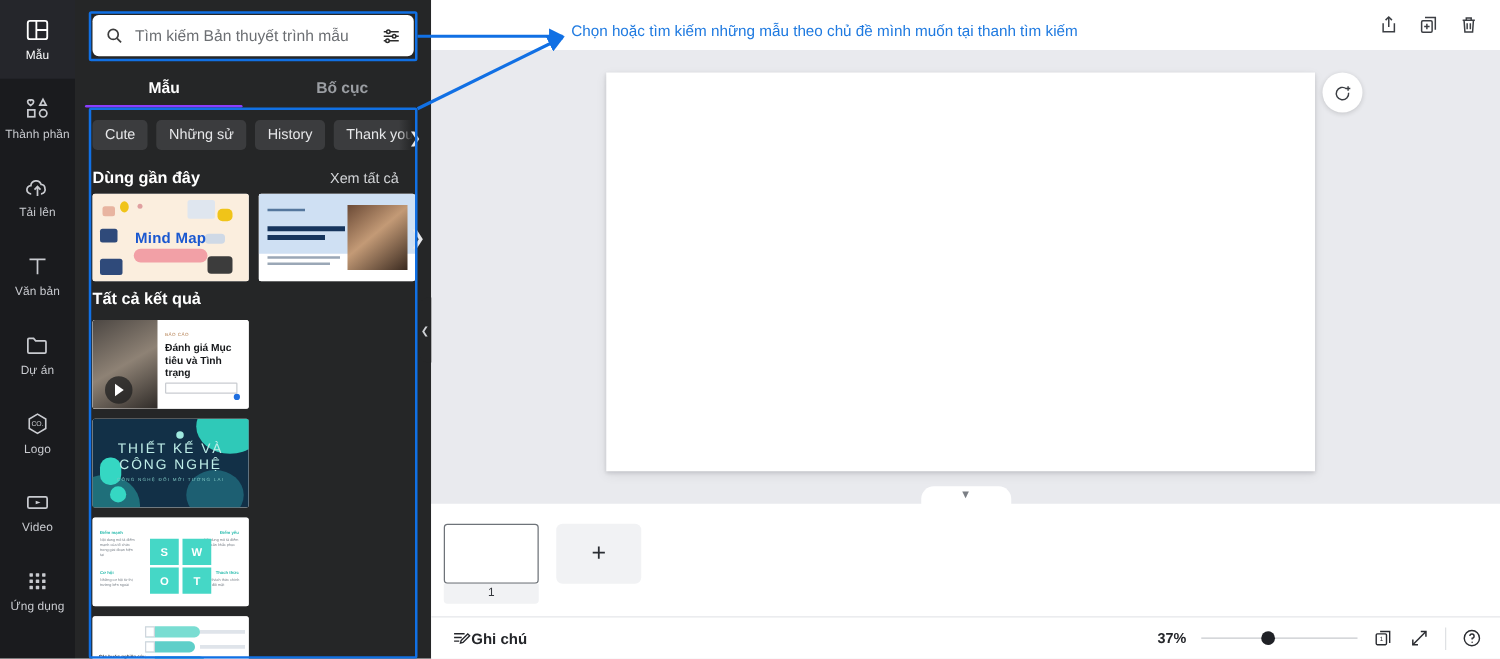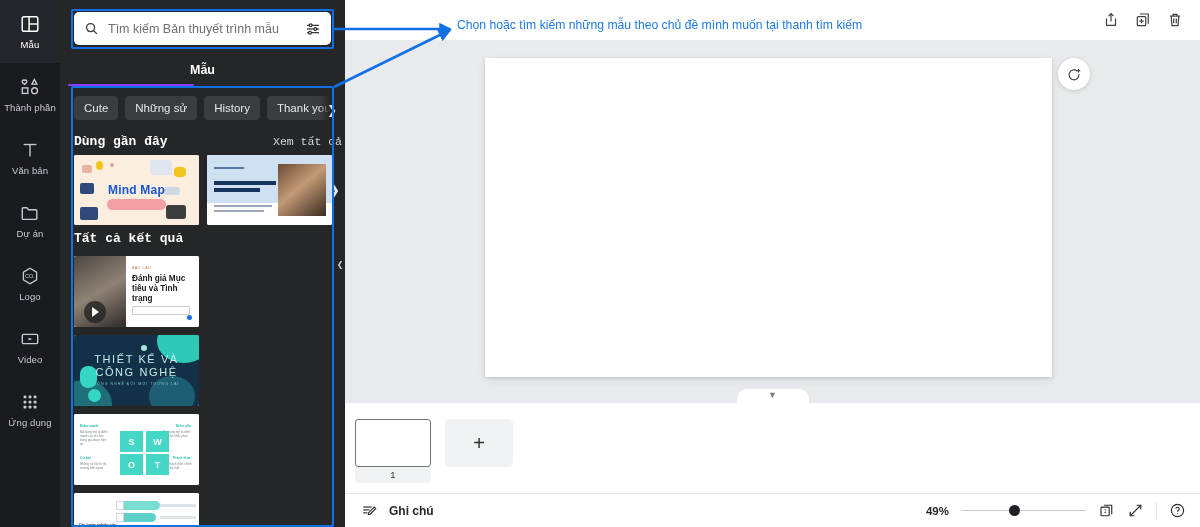--- a/index.html
+++ b/index.html
@@ -76,22 +76,21 @@
   .chip.cut { opacity: .95; }
   .chips-arrow {
     position: absolute; right: 0; top: 10px;
     width: 26px; height: 27px; display: flex; align-items: center; justify-content: center;
     background: linear-gradient(to right, rgba(37,38,39,0), #252627 42%);
     color: #e6e7e9; cursor: pointer; font-size: 12px;
   }
 
   .sec-head {
     display: flex; align-items: baseline; justify-content: space-between;
-    padding: 6px 3px 6px 14px;
-    font-family: Liberation Mono, monospace;
+    padding: 6px 26px 6px 14px;
   }
   .sec-title { font-size: 13px; font-weight: bold; color: #fff; }
   .sec-link { font-size: 11.5px; color: #d3d5d8; cursor: pointer; }
 
   .row-recent { position: relative; padding: 0 14px; }
   .thumbs2 { display: flex; gap: 8px; }
   .thumb {
     width: 125px; height: 70px; border-radius: 2px; overflow: hidden;
     position: relative; cursor: pointer; background: #fff; flex: 0 0 auto;
   }
@@ -237,21 +236,21 @@
     color: #2b2e33; font-size: 20px; cursor: pointer; line-height: 1;
   }
 
   
   .botbar {
     position: absolute; left: 0; right: 0; bottom: 0; height: 34px;
     background: #fff; border-top: 1px solid #e6e7ea;
     display: flex; align-items: center; justify-content: space-between;
     padding: 0 14px 0 16px;
   }
-  .notes { display: flex; align-items: center; gap: 12px; cursor: pointer; color: #24262a; }
+  .notes { display: flex; align-items: center; gap: 0; cursor: pointer; color: #24262a; }
   .notes svg { width: 16px; height: 16px; display: block; }
   .notes span { font-size: 12px; font-weight: bold; }
   .botright { display: flex; align-items: center; gap: 12px; }
   .zoomval { font-size: 11.5px; color: #24262a; font-weight: bold; }
   .slider { position: relative; width: 125px; height: 14px; display: flex; align-items: center;}
   .slider .track { position: absolute; left: 0; right: 0; height: 1.6px; background: #c8cace; }
   .slider .knob { position: absolute; left: 48px; width: 11px; height: 11px;
     border-radius: 50%; background: #1f2126; }
   .b-ico { width: 17px; height: 17px; color: #2a2c31; cursor: pointer;}
   .b-ico svg { width: 17px; height: 17px; display: block; }
@@ -288,20 +287,30 @@
         <svg viewBox="0 0 24 24" fill="none" stroke="currentColor" stroke-width="1.5">
           <path d="M5.2 4.3c-1 0-1.8.8-1.8 1.8 0 1.6 2.6 3.1 2.6 3.1s2.6-1.5 2.6-3.1c0-1-.8-1.8-1.8-1.8-.4 0-.7.2-.8.4-.2-.2-.4-.4-.8-.4z"></path>
           <path d="M16.8 3.8l2.7 5h-5.4z"></path>
           <rect x="3.6" y="13" width="6" height="6"></rect>
           <circle cx="17" cy="16" r="3.2"></circle>
         </svg>
       </span>
       <span class="rail-lbl">Thành phần</span>
     </div>
 
+    <div class="rail-item">
+      <span class="rail-ico">
+        <svg viewBox="0 0 24 24" fill="none" stroke="currentColor" stroke-width="1.5">
+          <path d="M6.5 17.5a3.6 3.6 0 0 1-.3-7.2 4.6 4.6 0 0 1 8.9-1.1 3.4 3.4 0 0 1 3.3 3.4 3.5 3.5 0 0 1-3.4 4.9"></path>
+          <line x1="12" y1="19.5" x2="12" y2="11.5"></line>
+          <polyline points="9.4,13.8 12,11.2 14.6,13.8"></polyline>
+        </svg>
+      </span>
+      <span class="rail-lbl">Tải lên</span>
+    </div>
 
     <div class="rail-item">
       <span class="rail-ico">
         <svg viewBox="0 0 24 24" fill="none" stroke="currentColor" stroke-width="1.5">
           <line x1="5" y1="6" x2="19" y2="6"></line>
           <line x1="12" y1="6" x2="12" y2="19"></line>
         </svg>
       </span>
       <span class="rail-lbl">Văn bản</span>
     </div>
@@ -372,20 +381,21 @@
             <circle cx="8.5" cy="6.5" r="2.1" fill="#fff"></circle>
               <circle cx="15.5" cy="12" r="2.1" fill="#fff"></circle>
               <circle cx="7.5" cy="17.5" r="2.1" fill="#fff"></circle>
           </svg>
         </span>
       </div>
     </div>
 
     <div class="tabs">
       <div class="tab sel">Mẫu</div>
+      <div class="tab">Bố cục</div>
       <div class="tabline"></div>
     </div>
 
     <div class="chips">
       <div class="chip">Cute</div>
       <div class="chip">Những sử</div>
       <div class="chip">History</div>
       <div class="chip">Thank you</div>
       <div class="chip cut">C</div>
       <div class="chips-arrow">❯</div>
@@ -552,21 +562,21 @@
           <svg viewBox="0 0 24 24" fill="none" stroke="currentColor" stroke-width="1.7">
             <line x1="3.4" y1="6" x2="16" y2="6"></line>
               <line x1="3.4" y1="10.4" x2="12.6" y2="10.4"></line>
             <line x1="3.4" y1="14.8" x2="9.6" y2="14.8"></line>
             <path d="M19.8 6.2l-8 8-.7 3 3-.8 8-8z"></path>
           </svg>
         </span>
         <span>Ghi chú</span>
       </div>
       <div class="botright">
-        <span class="zoomval">49%</span>
+        <span class="zoomval">37%</span>
         <span class="slider">
           <span class="track"></span>
           <span class="knob"></span>
         </span>
         <span class="b-ico">
           <svg viewBox="0 0 24 24" fill="none" stroke="currentColor" stroke-width="1.6">
             <path d="M8.6 4.6h10.8v12.8"></path>
             <rect x="4.2" y="7.2" width="11.6" height="12.2" rx="1.2"></rect>
             <text x="10" y="15.6" font-size="7" text-anchor="middle" fill="currentColor" stroke="none" font-family="Liberation Sans, sans-serif">1</text>
           </svg>

